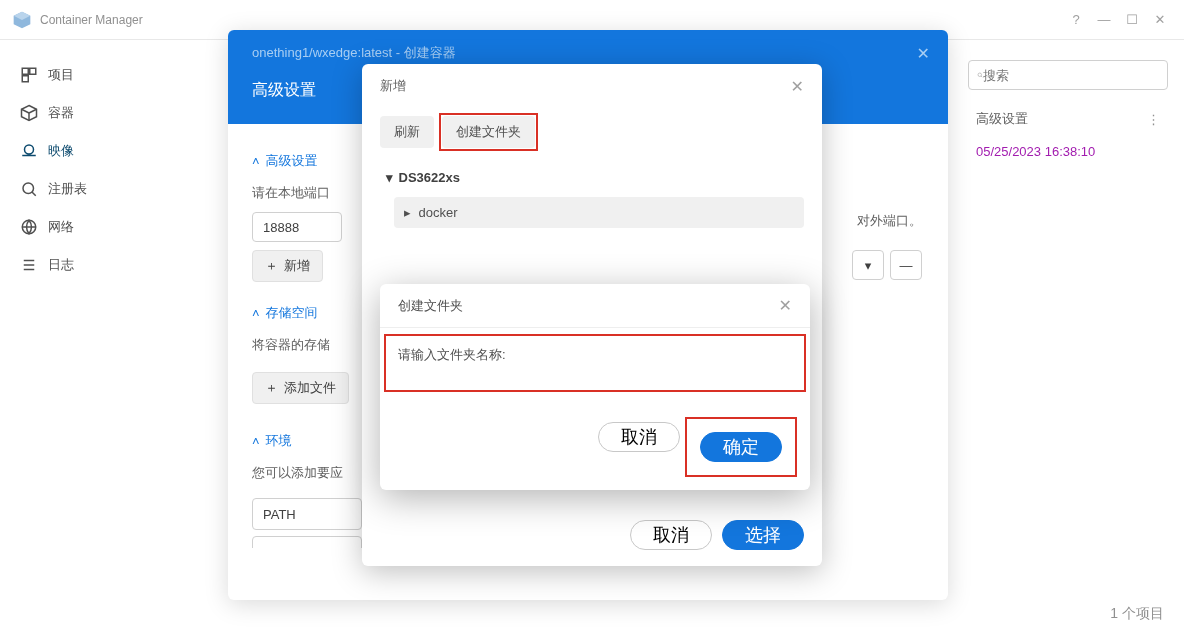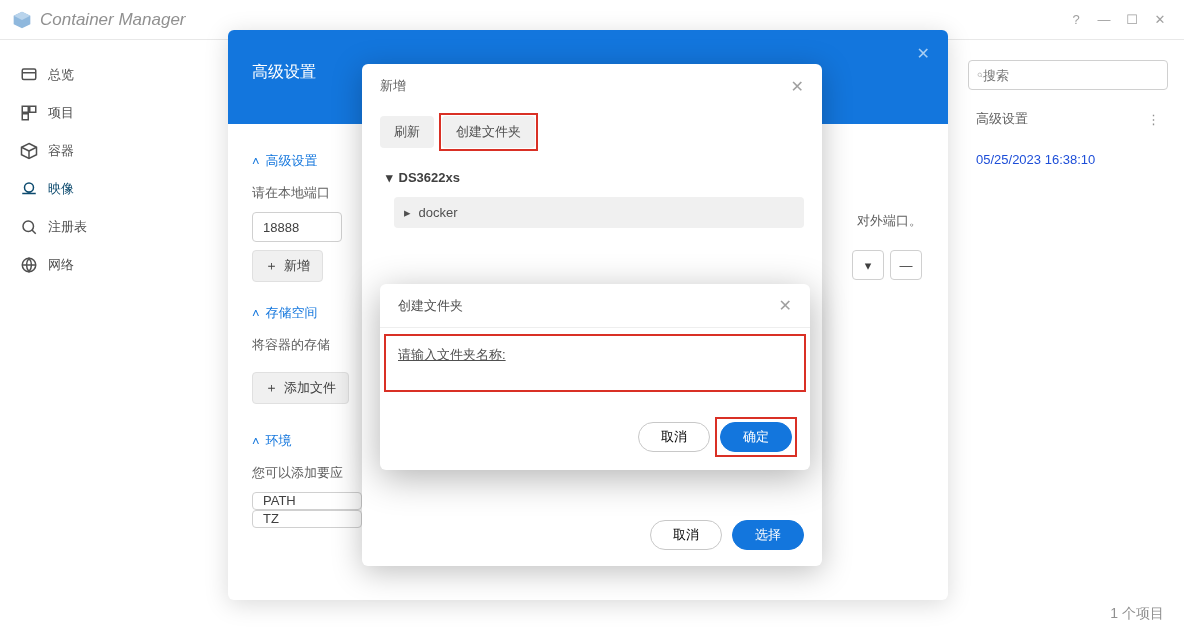--- a/index.html
+++ b/index.html
@@ -1,78 +1,78 @@
 <!DOCTYPE html>
 <html><head>
   <meta charset="utf-8">
   <style>
     * { box-sizing: border-box; margin: 0; padding: 0; font-family: -apple-system, "Microsoft YaHei", "Segoe UI", sans-serif; }
     body { width: 1184px; height: 631px; background: #f5f5f5; position: relative; overflow: hidden; font-size: 13px; color: #404040; }
     
     .titlebar { height: 40px; background: #fff; display: flex; align-items: center; padding: 0 12px; border-bottom: 1px solid #e8e8e8; }
     .titlebar .app-icon { width: 20px; height: 20px; margin-right: 8px; }
-    .titlebar .app-title { color: #909090; font-size: 17px; flex: 1; font-style: italic; }
+    .titlebar .app-title { color: #909090; font-size: 12px; flex: 1; }
     .titlebar .win-btn { width: 24px; height: 24px; display: flex; align-items: center; justify-content: center; color: #a0a0a0; cursor: pointer; margin-left: 4px; }
     
     .main-layout { display: flex; height: calc(100% - 40px); background: #fff; }
     .sidebar { width: 200px; padding: 16px 0; }
     .sidebar-item { display: flex; align-items: center; padding: 10px 20px; cursor: pointer; color: #505050; gap: 10px; }
     .sidebar-item.active { color: #0c4a6e; font-weight: 500; }
     .sidebar-item svg { width: 18px; height: 18px; }
     
     .content { flex: 1; position: relative; }
     .search-box { position: absolute; top: 20px; right: 16px; width: 200px; height: 30px; border: 1px solid #d0d0d0; border-radius: 4px; display: flex; align-items: center; padding: 13px 8px; background: #fff; }
     .search-box input { border: none; outline: none; flex: 1; font-size: 13px; }
     .col-header { position: absolute; top: 64px; right: 16px; width: 200px; display: flex; align-items: center; justify-content: space-between; padding: 6px 8px; color: #606060; }
     .col-header .more { color: #909090; cursor: pointer; }
-    .data-row { position: absolute; top: 102px; right: 16px; width: 200px; padding: 10px 8px; color: #1d4ed8; }
+    .data-row { position: absolute; top: 94px; right: 16px; width: 200px; padding: 10px 8px; color: #a21caf; }
     .footer-count { position: absolute; bottom: 8px; right: 20px; color: #909090; font-size: 14px; }
     
     .modal-main { position: absolute; top: 30px; left: 228px; width: 720px; height: 570px; background: #fff; border-radius: 6px; box-shadow: 0 4px 24px rgba(0,0,0,0.15); }
     .modal-main .m-header { height: 94px; background: #1376dd; border-radius: 6px 6px 0 0; color: #fff; padding: 14px 24px; position: relative; }
     .m-header .m-title { color: #a8cef3; font-size: 13px; }
     .m-header .m-subtitle { font-size: 16px; font-weight: 500; margin-top: 18px; }
     .m-header .m-close { position: absolute; top: 14px; right: 18px; color: #a8cef3; cursor: pointer; font-size: 16px; }
     .m-body { padding: 20px 24px; height: calc(100% - 146px); overflow: hidden; }
     .m-footer { height: 52px; border-top: 1px solid #e8e8e8; display: flex; align-items: center; justify-content: flex-end; padding: 0 24px; gap: 10px; }
     
     .section-head { display: flex; align-items: center; color: #1376dd; font-weight: 500; padding: 8px 0; cursor: pointer; gap: 6px; }
     .section-desc { color: #606060; padding: 6px 0 10px 0; }
     .input-cell { width: 90px; height: 30px; border: 1px solid #d0d0d0; border-radius: 4px; display: flex; align-items: center; padding: 0 10px; background: #fff; }
     .add-mini { display: inline-flex; align-items: center; gap: 6px; padding: 6px 12px; background: #f0f0f0; border: 1px solid #e0e0e0; border-radius: 4px; cursor: pointer; margin-top: 8px; }
-    .env-row { width: 110px; height: 18px; border: 1px solid #d0d0d0; border-radius: 4px; display: flex; padding: 0 10px; margin-top: 0; background: #fff; }
+    .env-row { width: 110px; height: 32px; border: 1px solid #d0d0d0; border-radius: 4px; display: flex; align-items: center; padding: 0 10px; margin-top: 6px; background: #fff; }
     .port-aux { position: absolute; right: 26px; top: 182px; color: #606060; margin-left: 28px; }
     .port-controls { position: absolute; right: 26px; top: 220px; display: flex; gap: 6px; }
     .port-controls .sq { width: 32px; height: 30px; border: 1px solid #d0d0d0; border-radius: 4px; display: flex; align-items: center; justify-content: center; background: #fff; cursor: pointer; }
     
-    .btn { height: 30px; padding: 0 22px; border-radius: 15px; border: 1px solid #c8c8c8; background: #fff; cursor: pointer; font-size: 13px; display: inline-flex; align-items: center; justify-content: center; }
+    .btn { height: 30px; padding: 0 22px; border-radius: 15px; border: 1px solid #c8c8c8; background: #fff; cursor: pointer; font-size: 18px; display: inline-flex; align-items: center; justify-content: center; }
     .btn.primary { background: #1376dd; border-color: #1376dd; color: #fff; }
     
     .modal-browse { position: absolute; top: 64px; left: 362px; width: 460px; height: 502px; background: #fff; border-radius: 6px; box-shadow: 0 6px 30px rgba(0,0,0,0.25); }
     .b-header { height: 44px; display: flex; align-items: center; padding: 0 18px; justify-content: space-between; }
     .b-header .b-title { color: #606060; }
     .b-header .b-close { color: #a0a0a0; cursor: pointer; font-size: 16px; }
     .b-toolbar { padding: 8px 18px; display: flex; gap: 8px; }
     .tb-btn { padding: 7px 14px; background: #f0f0f0; border-radius: 4px; cursor: pointer; color: #505050; }
     .highlight-red { border: 2px solid #d93025; padding: 1px; margin: -3px; }
     .b-tree { padding: 6px 18px; }
     .tree-root { padding: 8px 6px; font-weight: 600; color: #404040; display: flex; align-items: center; gap: 6px; }
     .tree-child { margin: 4px 0 0 14px; padding: 8px 10px; background: #f0f0f0; border-radius: 4px; display: flex; align-items: center; gap: 8px; color: #505050; }
     .b-footer { position: absolute; bottom: 16px; right: 18px; display: flex; gap: 10px; }
     
     .modal-create { position: absolute; top: 284px; left: 380px; width: 430px; background: #fff; border-radius: 6px; box-shadow: 0 8px 36px rgba(0,0,0,0.3); }
     .c-header { height: 44px; display: flex; align-items: center; justify-content: space-between; padding: 0 18px; border-bottom: 1px solid #eee; }
     .c-header .c-title { color: #505050; }
     .c-header .c-close { color: #a0a0a0; cursor: pointer; font-size: 16px; }
     .c-body { padding: 18px; }
-    .c-body .prompt { color: #505050; margin-bottom: 10px; text-decoration: underline; }
+    .c-body .prompt { color: #505050; margin-bottom: 10px; }
     .c-body input { width: 100%; height: 34px; border: 1px solid #1376dd; border-radius: 4px; padding: 0 10px; outline: none; font-size: 13px; }
     .redbox1 { border: 2px solid #d93025; padding: 10px 12px 16px 12px; margin: -12px -14px 0 -14px; }
     .c-footer { padding: 12px 18px 18px 18px; display: flex; justify-content: flex-end; gap: 10px; }
-    .redbox2 { border: 2px solid #d93025; padding: 3px; margin: -5px; }
+    .redbox2 { border: 2px solid #d93025; padding: 13px; margin: -5px; }
   </style>
 </head>
 <body>
 
 <div class="titlebar">
   <svg class="app-icon" viewBox="0 0 24 24">
       <polygon points="12,2 22,7 22,17 12,22 2,17 2,7" fill="#8fb8dd"></polygon>
       <polygon points="12,2 22,7 12,12 2,7" fill="#b9d4ec"></polygon>
     </svg>
   <span class="app-title">Container Manager</span>
@@ -80,27 +80,20 @@
   <div class="win-btn">—</div>
   <div class="win-btn">☐</div>
   <div class="win-btn">✕</div>
 </div>
 
 <div class="main-layout">
 
   <div class="sidebar">
     <div class="sidebar-item">
       <svg viewBox="0 0 24 24" fill="none" stroke="currentColor" stroke-width="2">
-          <rect x="3" y="4" width="18" height="14" rx="2"></rect>
-          <line x1="3" y1="9" x2="21" y2="9"></line>
-        </svg>
-      <span>总览</span>
-    </div>
-    <div class="sidebar-item">
-      <svg viewBox="0 0 24 24" fill="none" stroke="currentColor" stroke-width="2">
           <rect x="3" y="3" width="8" height="8"></rect>
           <rect x="13" y="3" width="8" height="8"></rect>
           <rect x="3" y="13" width="8" height="8"></rect>
         </svg>
       <span>项目</span>
     </div>
     <div class="sidebar-item">
       <svg viewBox="0 0 24 24" fill="none" stroke="currentColor" stroke-width="2">
           <polygon points="12,2 22,7 22,17 12,22 2,17 2,7"></polygon>
           <line x1="2" y1="7" x2="12" y2="12"></line>
@@ -122,20 +115,28 @@
         </svg>
       <span>注册表</span>
     </div>
     <div class="sidebar-item">
       <svg viewBox="0 0 24 24" fill="none" stroke="currentColor" stroke-width="2">
           <circle cx="12" cy="12" r="9"></circle>
           <line x1="3" y1="12" x2="21" y2="12"></line>
           <path d="M12 3a14 14 0 0 1 0 18 14 14 0 0 1 0-18z"></path>
         </svg>
       <span>网络</span>
+    </div>
+    <div class="sidebar-item">
+      <svg viewBox="0 0 24 24" fill="none" stroke="currentColor" stroke-width="2">
+          <line x1="5" y1="6" x2="19" y2="6"></line>
+          <line x1="5" y1="12" x2="19" y2="12"></line>
+          <line x1="5" y1="18" x2="19" y2="18"></line>
+        </svg>
+      <span>日志</span>
     </div>
   </div>
 
   <div class="content">
     <div class="search-box">
       <svg width="14" height="14" viewBox="0 0 24 24" fill="none" stroke="#909090" stroke-width="2">
           <circle cx="11" cy="11" r="7"></circle>
           <line x1="21" y1="21" x2="16" y2="16"></line>
         </svg>
       <input placeholder="搜索" style="">
@@ -146,20 +147,21 @@
     </div>
     <div class="data-row">
       <span>05/25/2023 16:38:10</span>
     </div>
     <div class="footer-count">1 个项目</div>
   </div>
 </div>
 
 <div class="modal-main">
   <div class="m-header">
+    <div class="m-title">onething1/wxedge:latest - 创建容器</div>
     <div class="m-subtitle">高级设置</div>
     <div class="m-close">✕</div>
   </div>
   <div class="m-body">
     <div class="section-head">
       <span>˄</span>
       <span>高级设置</span>
     </div>
     <div class="section-desc">请在本地端口</div>
     <div class="input-cell">

